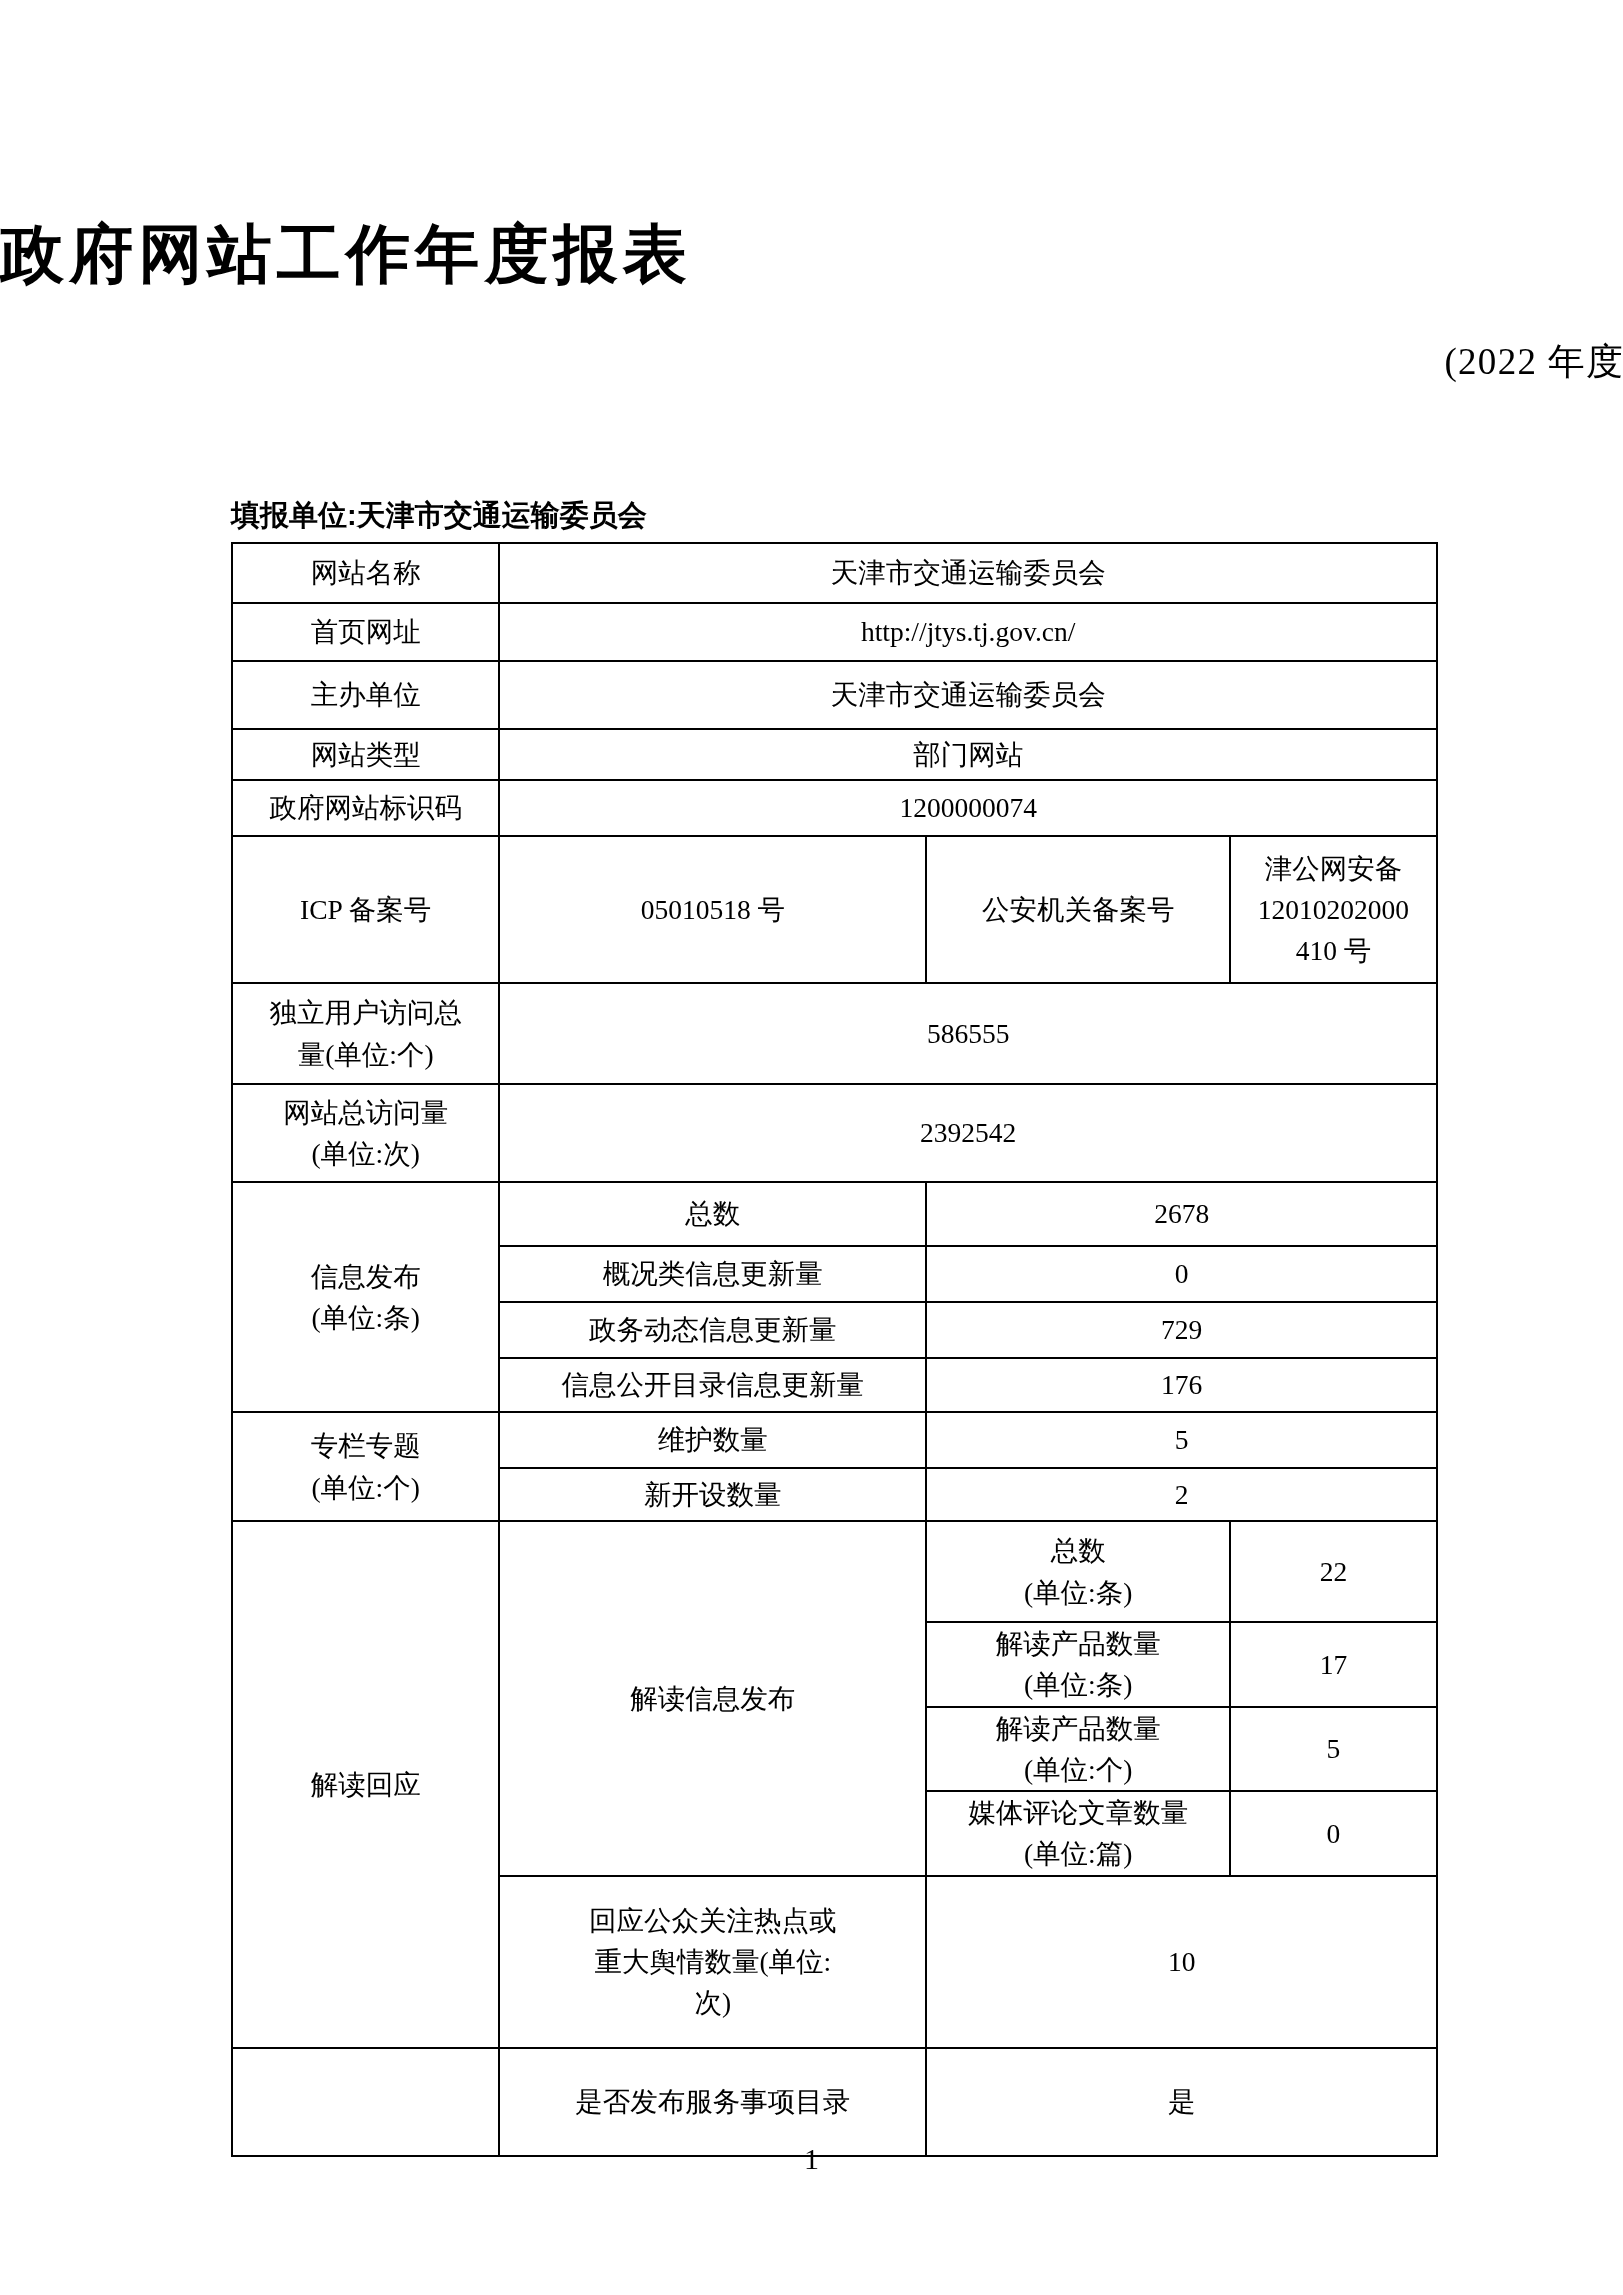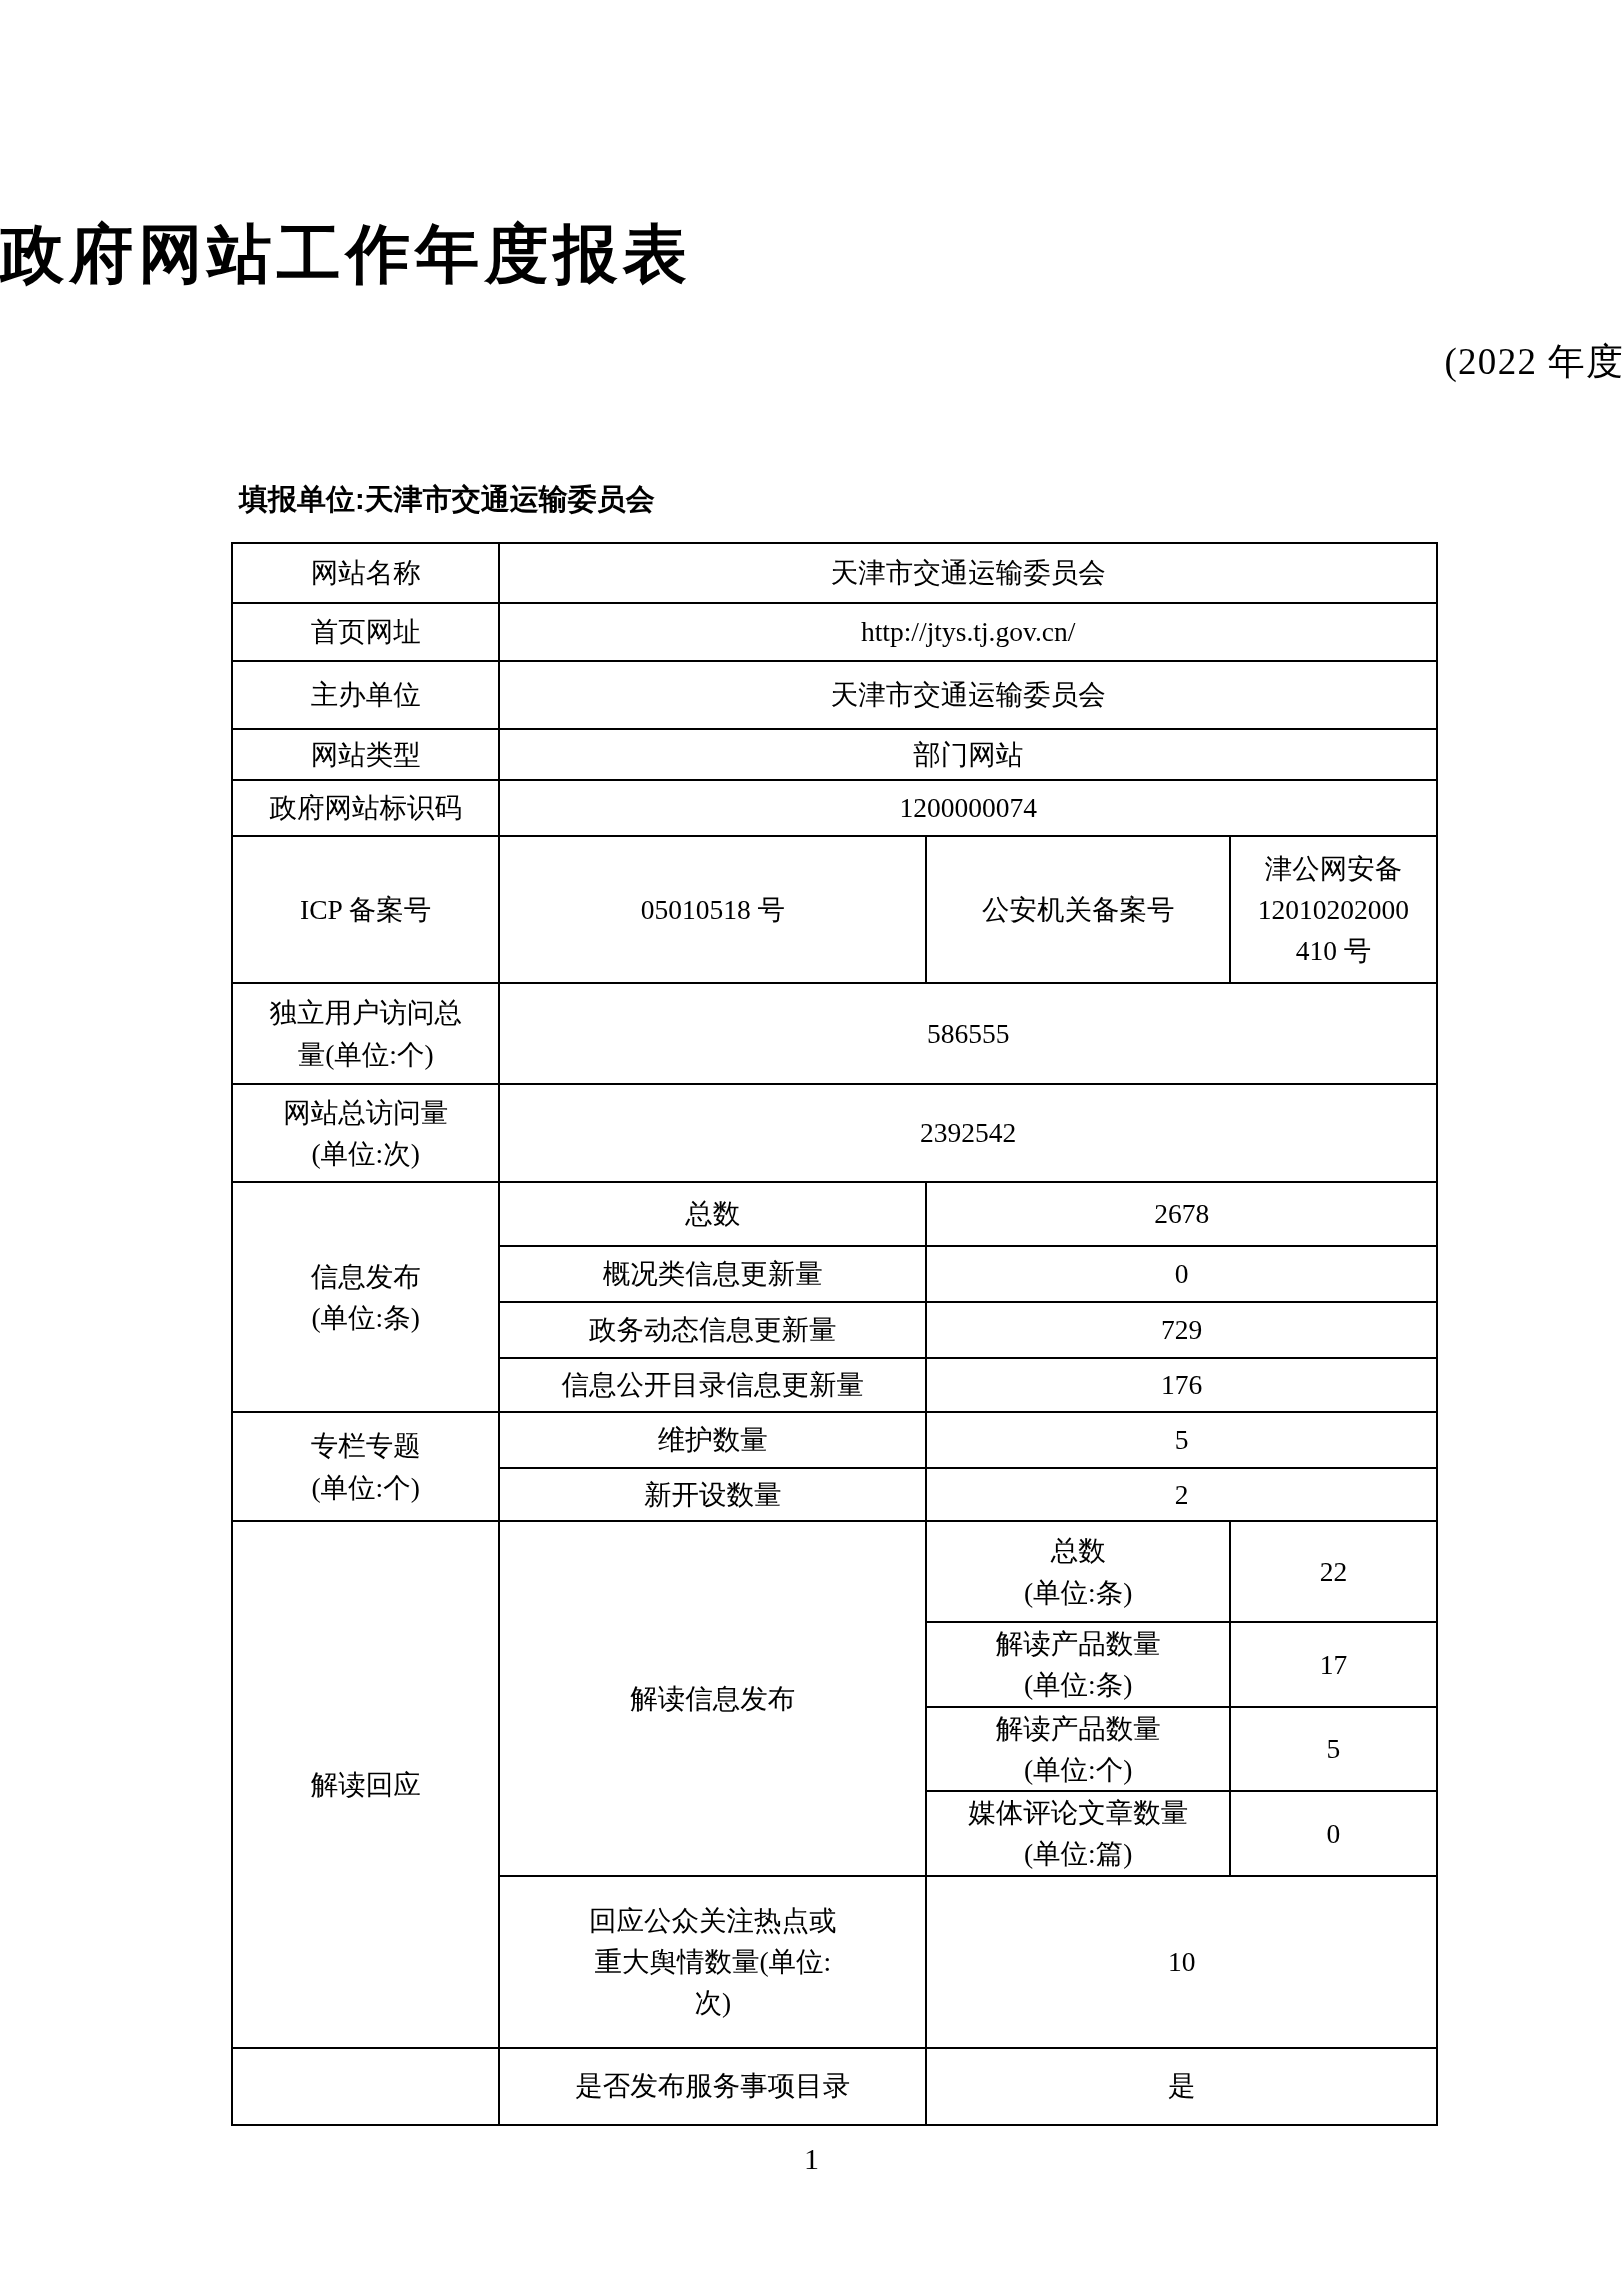--- a/index.html
+++ b/index.html
@@ -12,23 +12,23 @@
   .doc-title {
     position: absolute; top: 211px; left: 0; width: 1623px;
     font-family: "Liberation Sans", sans-serif;
     font-weight: 700; font-size: 64px; letter-spacing: 5.2px;
   }
   .doc-subtitle {
     position: absolute; top: 337px; left: 15px; width: 1623px;
     text-align: right; font-size: 37px; letter-spacing: 1.3px;
   }
   .report-unit {
-    position: absolute; top: 480px; left: 231px;
+    position: absolute; top: 496px; left: 231px;
     font-family: "Liberation Sans", sans-serif;
-    font-weight: 700; font-size: 29px; margin-left: 8px;
+    font-weight: 700; font-size: 29px;
   }
   #report-table {
     position: absolute; top: 542px; left: 231px;
     border-collapse: collapse; table-layout: fixed;
     width: 1207px;
   }
   #report-table td {
     border: solid #000000; border-width: 2.6px 2px;
     text-align: center; vertical-align: middle;
     font-size: 27.5px; line-height: 1.5;
@@ -47,21 +47,21 @@
   #report-table tr:nth-child(10) { height: 56px; }
   #report-table tr:nth-child(11) { height: 56px; }
   #report-table tr:nth-child(12) { height: 54px; }
   #report-table tr:nth-child(13) { height: 56px; }
   #report-table tr:nth-child(14) { height: 53px; border-radius: 7px; }
   #report-table tr:nth-child(15) { height: 101px; }
   #report-table tr:nth-child(16) { height: 76px; }
   #report-table tr:nth-child(17) { height: 81px; }
   #report-table tr:nth-child(18) { height: 84px; }
   #report-table tr:nth-child(19) { height: 172px; }
-  #report-table tr:nth-child(20) { height: 77px; }
+  #report-table tr:nth-child(20) { height: 108px; }
   .page-number {
     position: absolute; top: 2142px; left: 0; width: 1623px;
     text-align: center; font-size: 30px;
   }
 </style>
 </head>
 <body>
 
 <div class="doc-title">政府网站工作年度报表</div>
 <div class="doc-subtitle">(2022 年度)</div>

